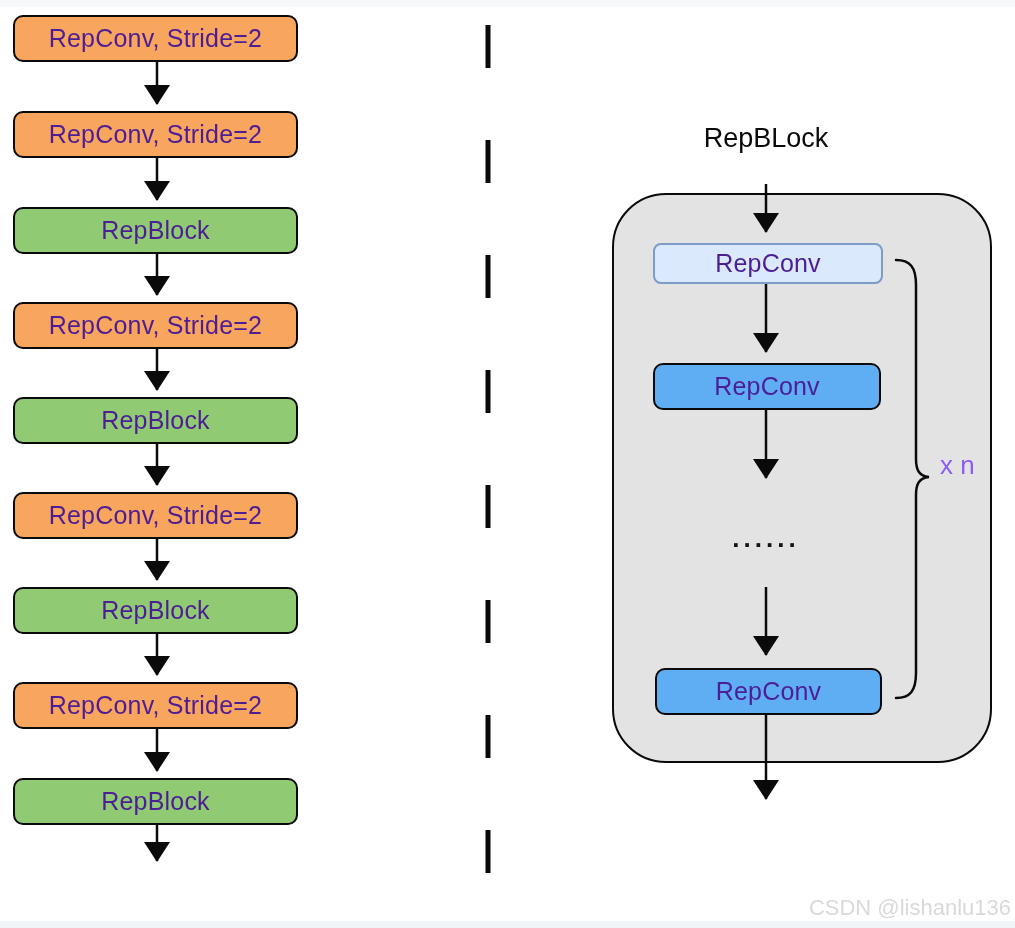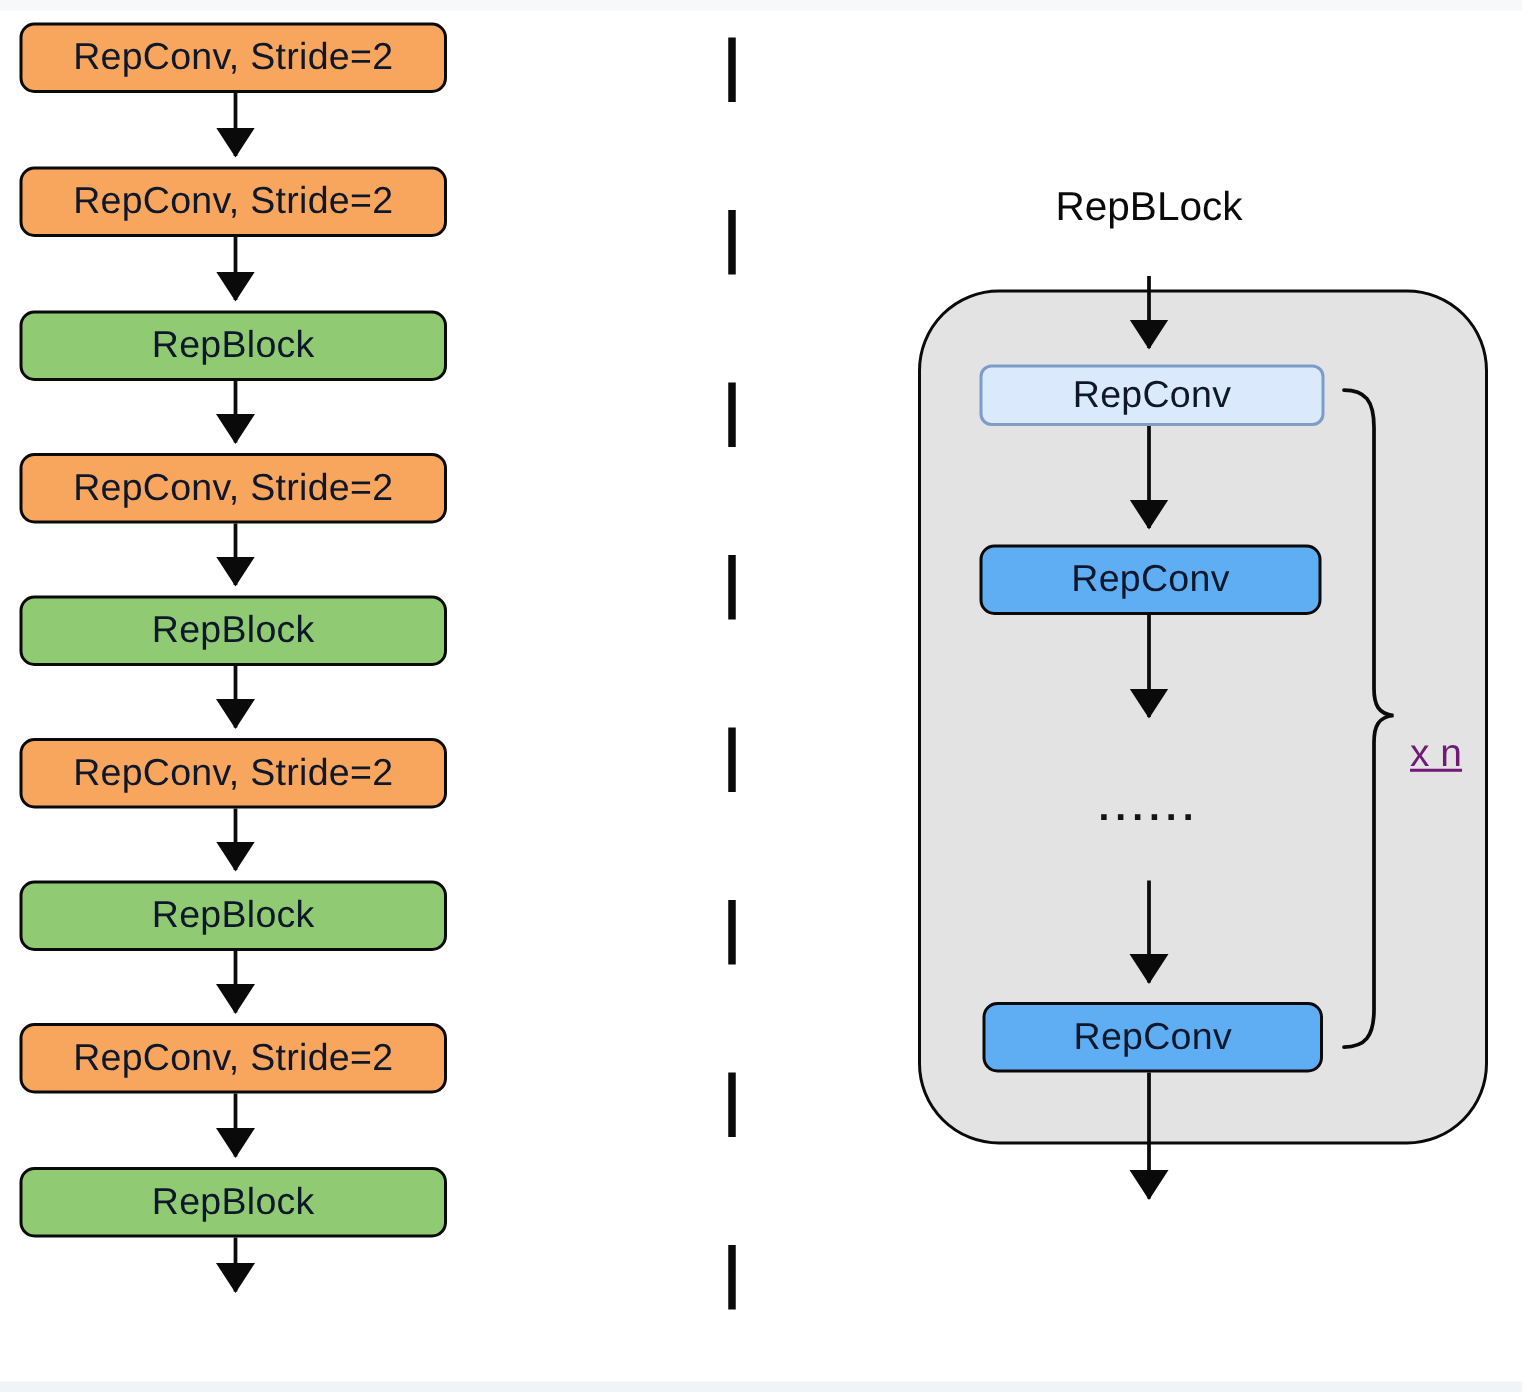--- a/index.html
+++ b/index.html
@@ -6,43 +6,43 @@
   .canvas{
     position:relative;width:1015px;height:928px;background:#ffffff;
     font-family:"Liberation Sans", sans-serif;overflow:hidden;
   }
   .edge-strip-top{position:absolute;top:0;left:0;width:100%;height:7px;background:#f7f8f9;}
   .edge-strip-bottom{position:absolute;bottom:0;left:0;width:100%;height:7px;background:#f0f3f7;}
   svg.layer{position:absolute;left:0;top:0;z-index:2;}
   .node{
     position:absolute;display:flex;align-items:center;justify-content:center;
     box-sizing:border-box;border:2.5px solid #0a0a0a;border-radius:10px;
-    font-size:25px;color:#0f172a;letter-spacing:0.2px;z-index:3;white-space:nowrap;
+    font-size:25px;color:#4c1d95;letter-spacing:0.2px;z-index:3;white-space:nowrap;
   }
   .conv{background:#F8A55E;}
   .repblock{background:#90CB73;}
   .simsppf{background:#B3DDA2;}
   .detail-light{background:#DBE9FC;border:2px solid #7D9CC8;border-radius:8px;}
   .detail-solid{background:#5FAEF4;}
   .detail-container{
     position:absolute;left:612px;top:193px;width:380px;height:570px;
     background:#E3E3E3;border:2.5px solid #0a0a0a;border-radius:54px;
     box-sizing:border-box;z-index:1;
   }
   .detail-title{
     position:absolute;left:766px;top:138px;transform:translate(-50%,-50%);
     font-size:27px;color:#0a0a0a;z-index:3;white-space:nowrap;
   }
   .ellipsis-dots{
     position:absolute;left:766px;top:538px;transform:translate(-50%,-50%);
     font-size:26px;font-weight:700;letter-spacing:4px;color:#141414;z-index:3;
   }
   .repeat-label{
-    position:absolute;left:940px;top:502px;transform:translate(0,-50%);
-    font-size:26px;color:#701a75;z-index:3;white-space:nowrap;text-decoration:underline;
+    position:absolute;left:940px;top:465px;transform:translate(0,-50%);
+    font-size:26px;color:#8b5cf6;z-index:3;white-space:nowrap;
   }
   .watermark{
     position:absolute;right:4px;top:895px;font-size:22px;color:#d9d9d9;
     z-index:4;white-space:nowrap;
   }
 </style>
 </head>
 <body>
 
 <div class="canvas">
@@ -107,14 +107,15 @@
   <div class="node detail-light" style="left:653px;top:243px;width:230px;height:41px;">RepConv</div>
 
   <div class="node detail-solid" style="left:653px;top:363px;width:228px;height:47px;">RepConv</div>
 
   <div class="ellipsis-dots">......</div>
 
   <div class="node detail-solid" style="left:655px;top:668px;width:227px;height:47px;">RepConv</div>
 
   <div class="repeat-label">x n</div>
 
+  <div class="watermark">CSDN @lishanlu136</div>
 
 </div>
 
 </body></html>

